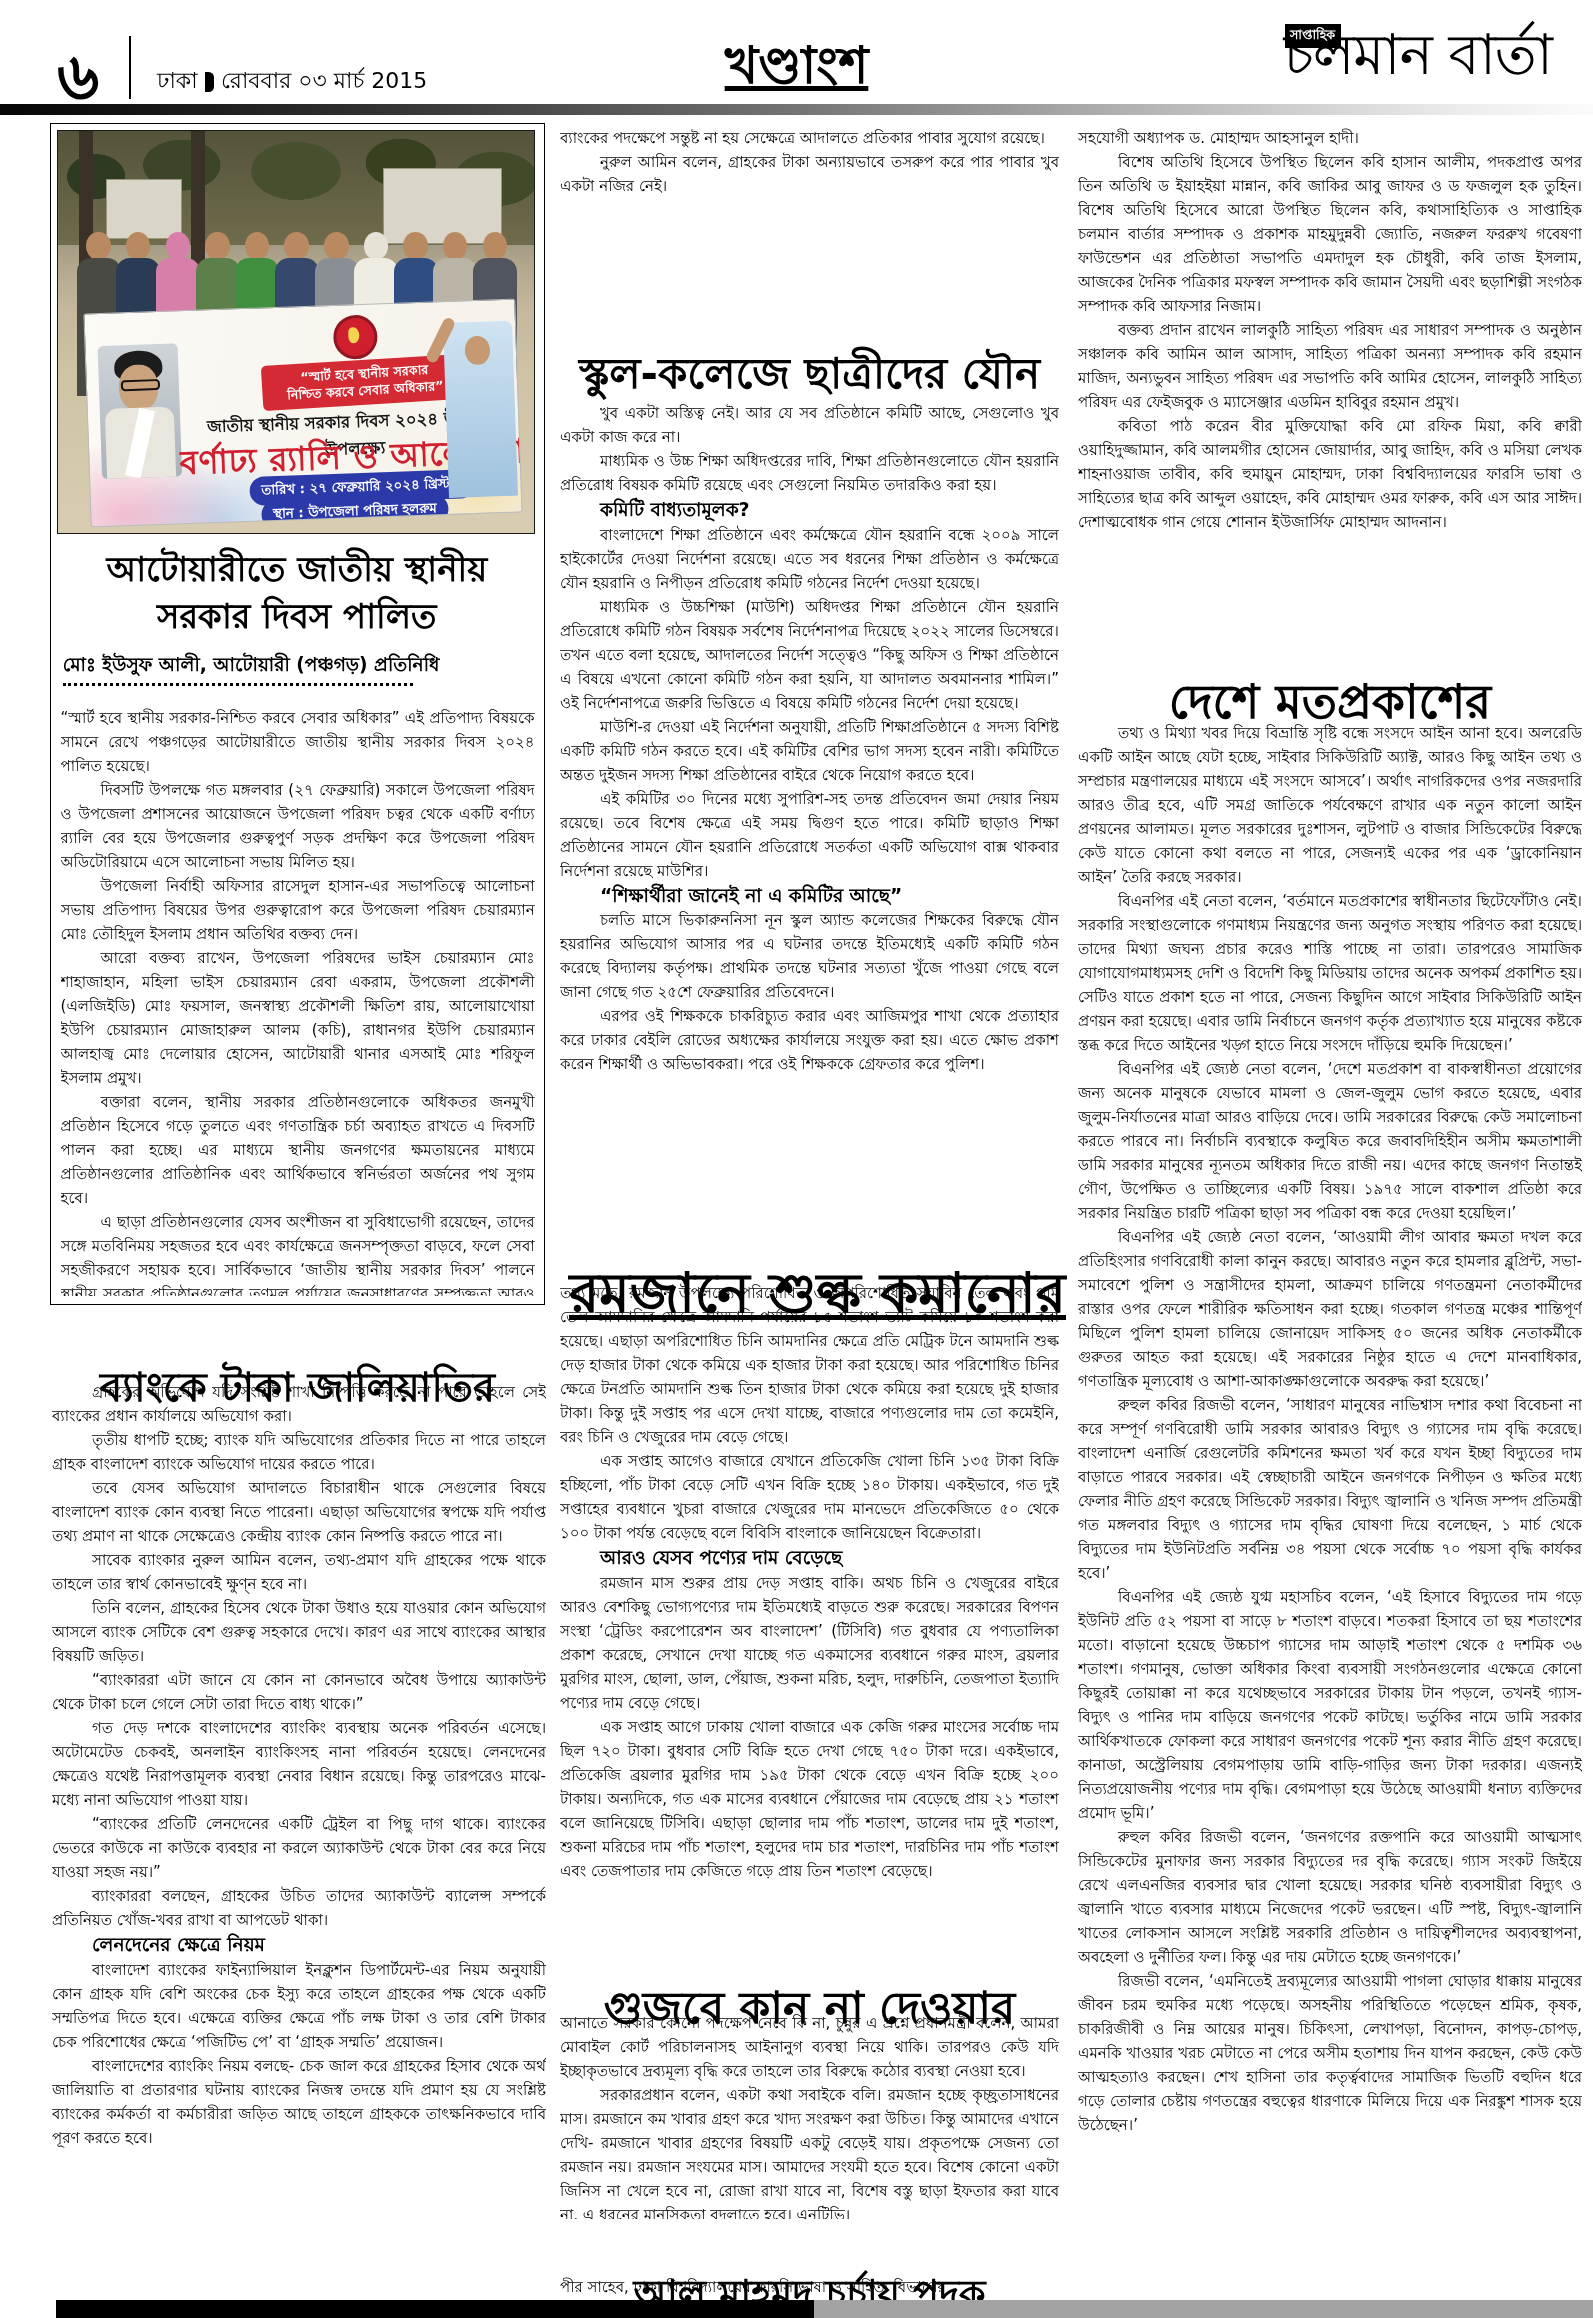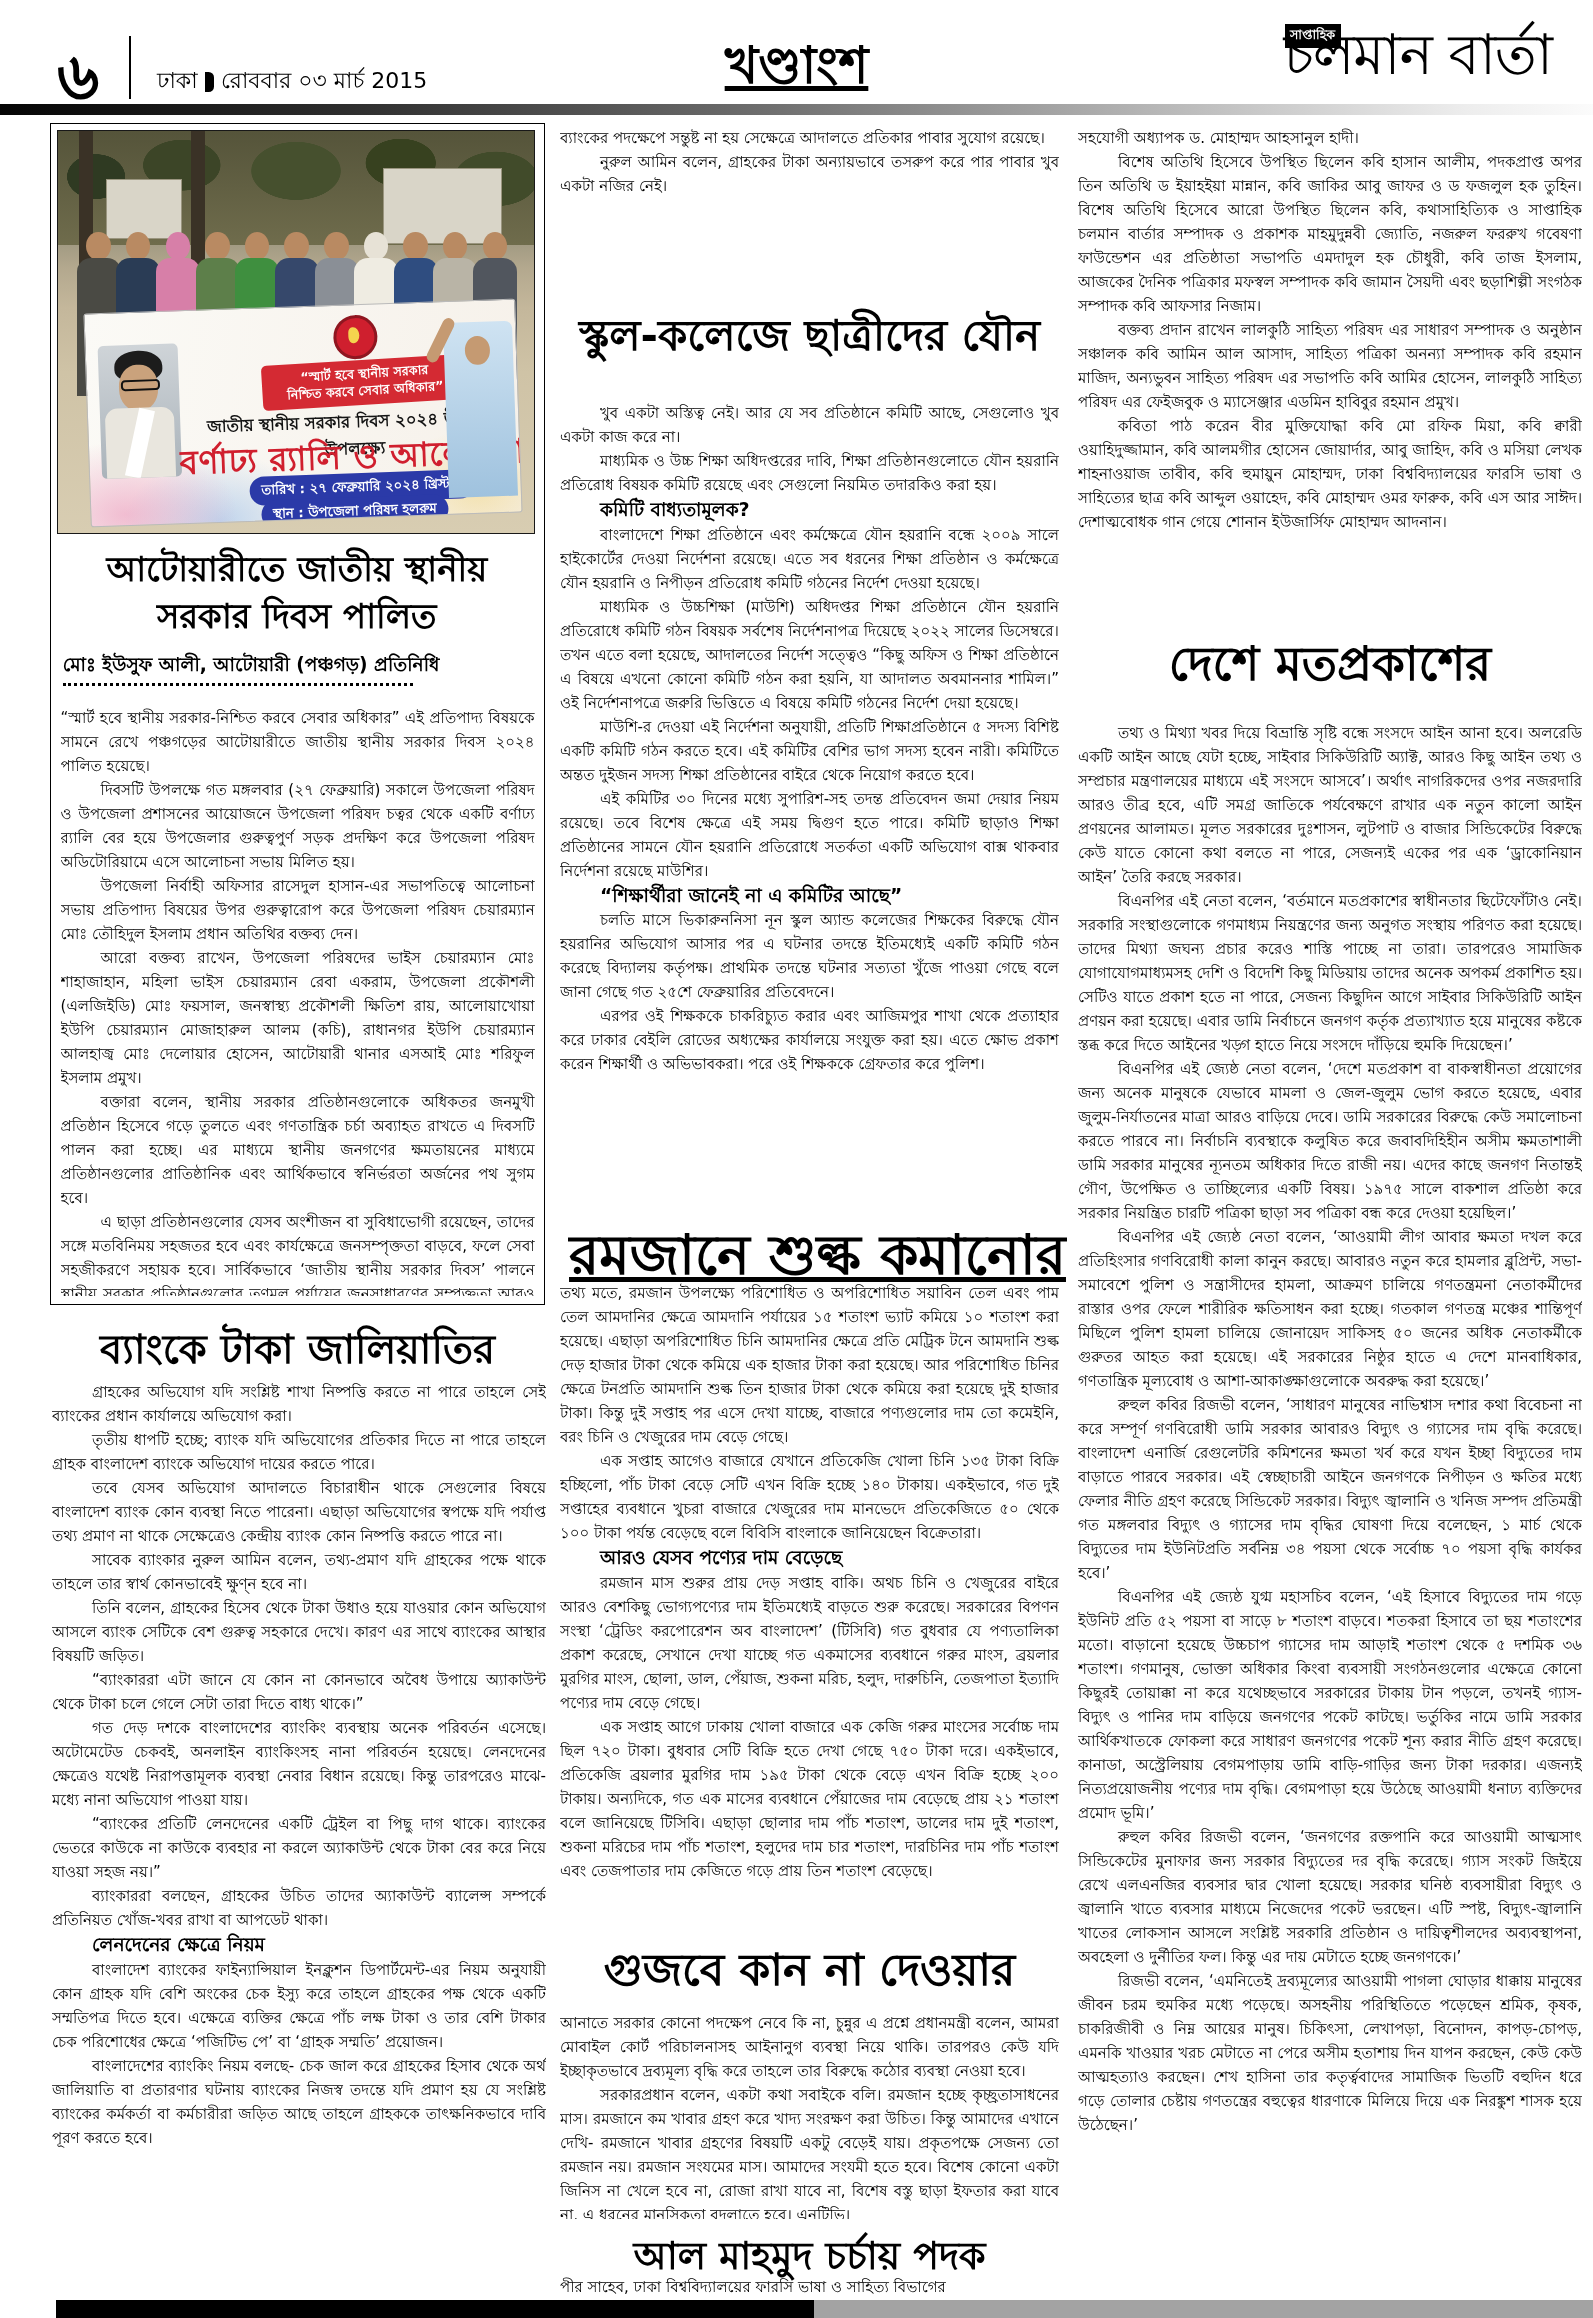--- a/index.html
+++ b/index.html
@@ -16,21 +16,21 @@
   .section-title{position:absolute;left:50%;top:27px;transform:translateX(-50%);font-size:51px;font-weight:700;text-decoration:underline;}
   .masthead{position:absolute;right:41px;top:9.6px;height:95px;}
   .logo-name{font-size:56px;font-weight:400;letter-spacing:-1.1px;line-height:90px;}
   .weekly-badge{position:absolute;left:1.1px;top:14px;background:#000;color:#fff;font-size:12.7px;padding:1.6px 5.3px;font-weight:700;}
   .hdr-gradient{position:absolute;left:0;top:104px;width:1593px;height:11px;
     background:linear-gradient(90deg,#050505 0%,#2e2e2e 22%,#6e6e6e 48%,#b5b5b5 72%,#ededed 92%,#fbfbfb 100%);}
   
   .bp{margin:0;font-size:15px;line-height:24px;text-align:justify;text-indent:40px;}
   .bp.nc{text-indent:0;}
   .sh{margin:0;font-size:18.6px;line-height:25.5px;font-weight:700;text-indent:40px;}
-  .headline{position:absolute;text-align:center;font-weight:700;white-space:nowrap;overflow:hidden;}
+  .headline{position:absolute;text-align:center;font-weight:700;white-space:nowrap;overflow:hidden;margin-top:38px;}
   .block{position:absolute;overflow:hidden;}
   
   .a1-box{position:absolute;left:50px;top:123px;width:495px;height:1182px;border:1.6px solid #000;box-sizing:border-box;}
   .photo{position:absolute;left:6.4px;top:6.4px;width:478px;height:404px;border:1.1px solid #181818;box-sizing:border-box;overflow:hidden;
     background:linear-gradient(180deg,#6a6a4e 0%,#7d7d5e 14%,#96917b 24%,#b3a88e 34%,#c4b79b 44%,#cfc3a6 60%,#d8cdb2 100%);}
   .canopy{position:absolute;left:0;top:0;right:0;height:114px;
     background:
       radial-gradient(48px 37px at 8% 40%,#2f3a22 0 60%,transparent 61%),
       radial-gradient(64px 42px at 26% 30%,#3c4527 0 60%,transparent 61%),
       radial-gradient(74px 48px at 50% 35%,#46502e 0 60%,transparent 61%),

